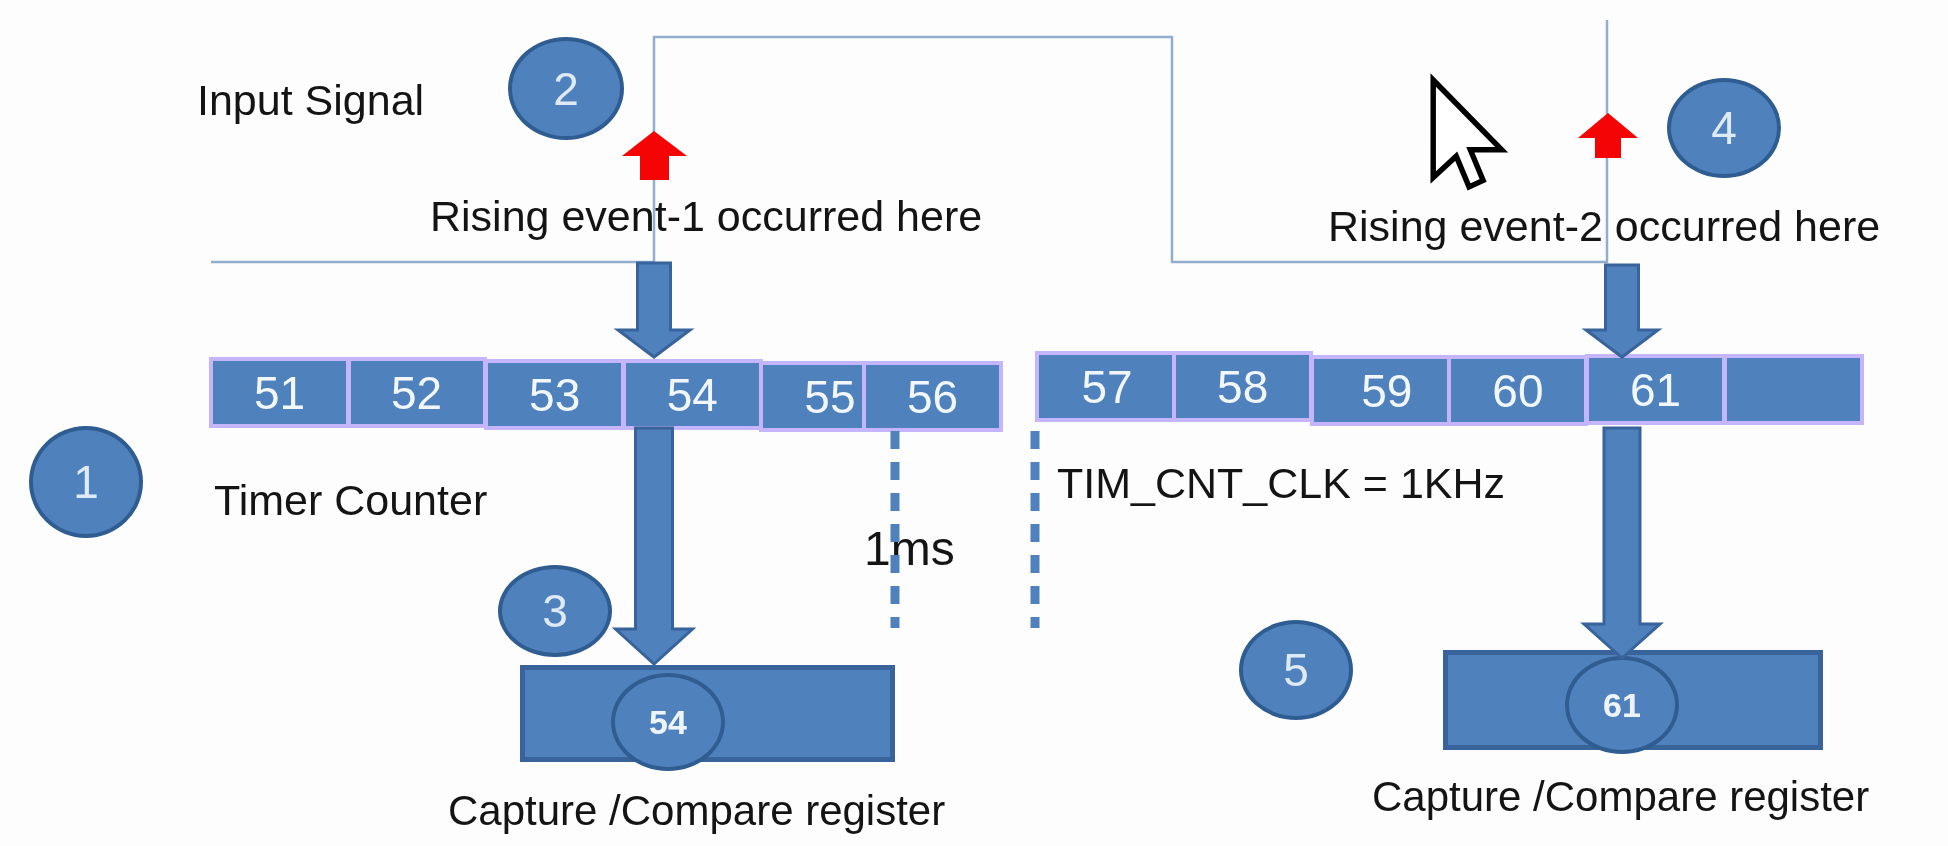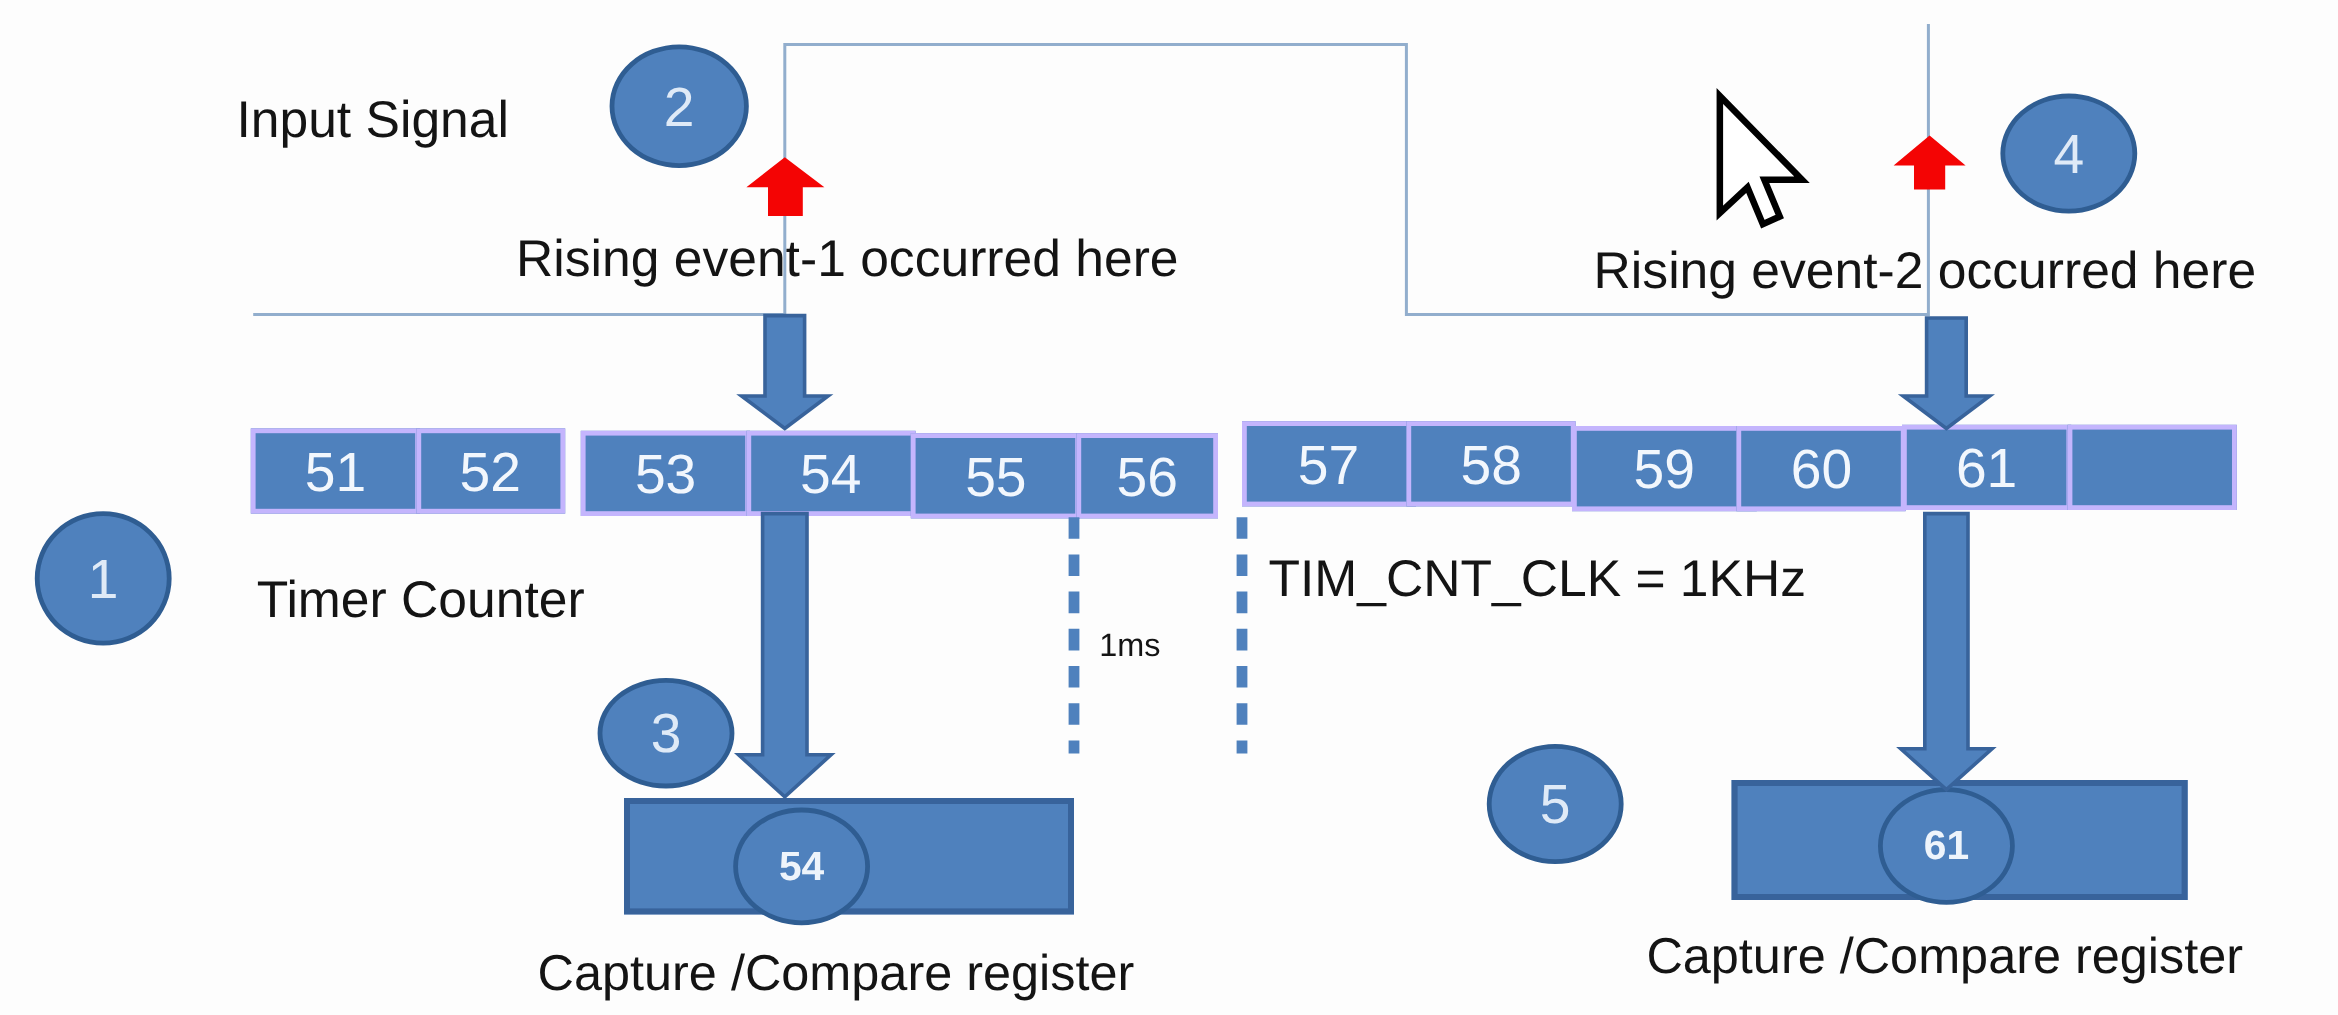--- a/index.html
+++ b/index.html
@@ -7,21 +7,21 @@
     position:relative;width:1948px;height:846px;overflow:hidden;
     background:#fdfdfd;font-family:"Liberation Sans",sans-serif;color:#141414;padding-left:18px;
   }
   .lbl{position:absolute;white-space:nowrap;font-size:43px;line-height:1.05;color:#141414;}
   
   #lbl-input-signal{left:197px;top:78px;}
   #lbl-rising1{left:430px;top:194px;}
   #lbl-rising2{left:1328px;top:204px;}
   #lbl-timer-counter{left:214px;top:478px;}
   #lbl-clock{left:1057px;top:461px;}
-  #lbl-1ms{left:916px;top:524px;font-size:27px;}
+  #lbl-1ms{left:864px;top:524px;font-size:48px;}
   #lbl-ccr1{left:448px;top:789px;font-size:42px;}
   #lbl-ccr2{left:1372px;top:775px;font-size:42px;}
   
   .marker{
     position:absolute;border-radius:50%;background:#4f81bd;border:4px solid #2f5d92;
     display:flex;align-items:center;justify-content:center;
     color:#dfeaf7;font-size:46px;box-sizing:border-box;
   }
   #marker-1{left:29px;top:426px;width:114px;height:112px;}
   #marker-2{left:508px;top:37px;width:116px;height:103px;}
@@ -65,25 +65,25 @@
   <div class="lbl" id="lbl-ccr2">Capture /Compare register</div>
 
   <div class="marker" id="marker-1">1</div>
   <div class="marker" id="marker-2">2</div>
   <div class="marker" id="marker-3">3</div>
   <div class="marker" id="marker-4">4</div>
   <div class="marker" id="marker-5">5</div>
 
   <div id="counter-bar">
       <div class="cell" style="left: 0px; top: 4px; width: 141px;">51</div>
-      <div class="cell" style="left: 137.6px; top: 4px; width: 124px;">52</div>
+      <div class="cell" style="left: 137.6px; top: 4px; width: 140px;">52</div>
       <div class="cell" style="left: 275.2px; top: 6px; width: 141px;">53</div>
       <div class="cell" style="left: 412.8px; top: 6px; width: 141px;">54</div>
       <div class="cell" style="left: 550.4px; top: 8px; width: 141px;">55</div>
-      <div class="cell" style="left: 688px; top: 8px; width: 118px;">56</div>
+      <div class="cell" style="left: 653px; top: 8px; width: 141px;">56</div>
       <div class="cell" style="left: 825.6px; top: -2px; width: 145px;">57</div>
       <div class="cell" style="left: 963.2px; top: -2px; width: 141px;">58</div>
       <div class="cell" style="left: 1100.8px; top: 2px; width: 154px;">59</div>
       <div class="cell" style="left: 1238.4px; top: 2px; width: 141px;">60</div>
       <div class="cell" style="left: 1376px; top: 1px; width: 141px;">61</div>
       <div class="cell" style="left: 1513.6px; top: 1px; width: 141px;"></div>
     </div>
 
   <div class="regbox" id="regbox-1"></div>
   <div class="regbox" id="regbox-2"></div>

